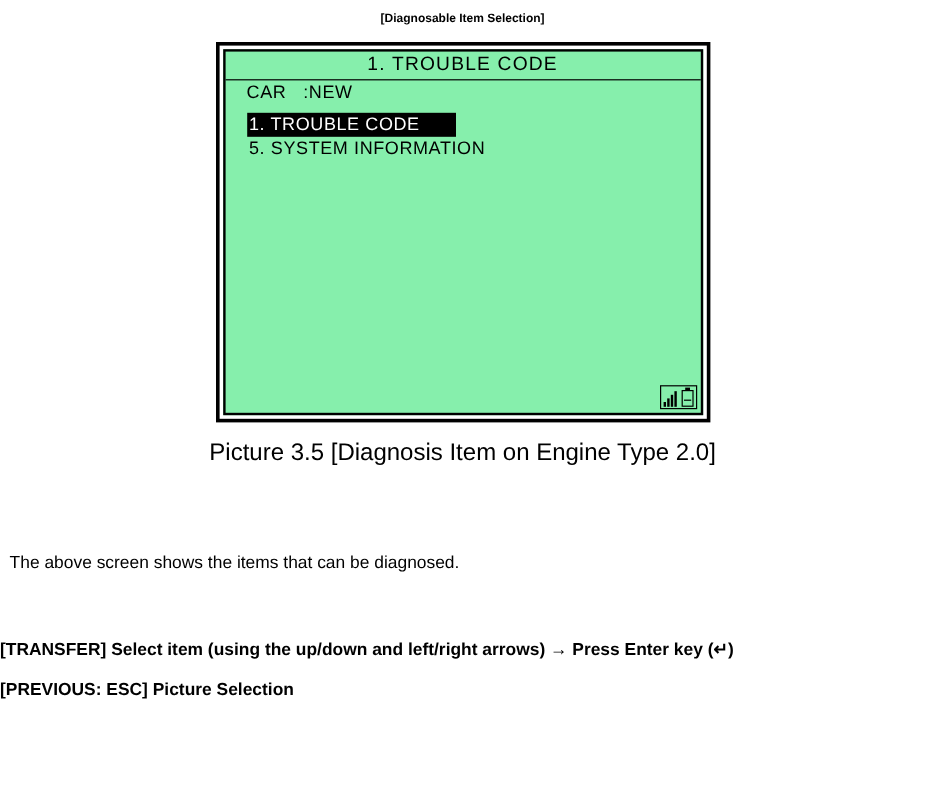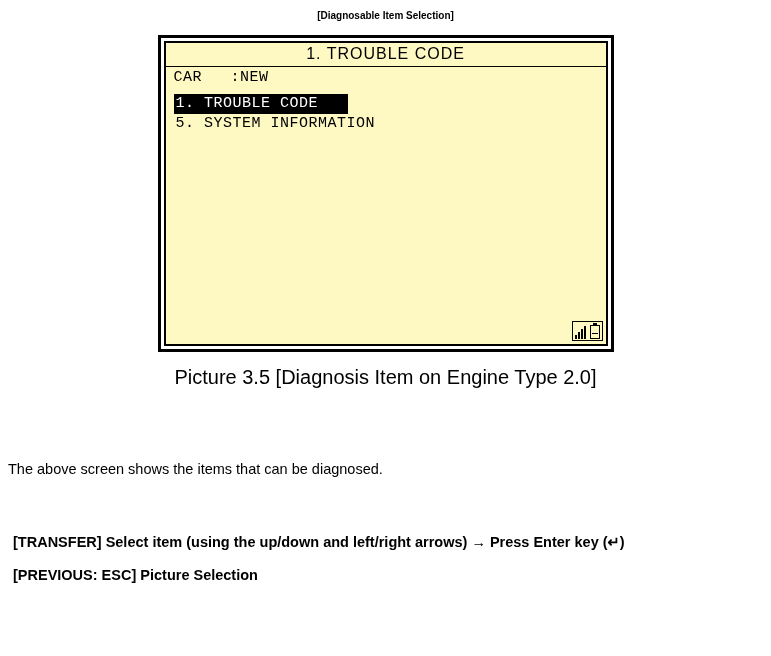--- a/index.html
+++ b/index.html
@@ -21,38 +21,37 @@
       justify-content: center;
       margin-bottom: 14px;
     }
     .screen-outer {
       border: 3px solid #000;
       padding: 3px;
       background: #fff;
     }
     .screen {
       border: 2px solid #000;
-      width: 444px;
+      width: 400px;
       height: 305px;
-      background: #fef9c3;
+      background: #86efac;
       position: relative;
       font-family: Arial, sans-serif;
     }
     .screen-header {
       border-bottom: 1px solid #000;
       text-align: center;
       font-size: 16px;
       letter-spacing: 1px;
       padding: 2px 0 3px 0;
     }
     .screen-body {
-      padding: 1px 0 0 8px;
+      padding: 1px 0 0 18px;
       font-size: 15px;
       letter-spacing: 0.5px;
-      font-family: Liberation Mono, monospace;
     }
     .screen-body div {
       line-height: 1.3;
     }
     .menu {
       margin-top: 6px;
       font-size: 15px;
       letter-spacing: 0.5px;
     }
     .menu-item {
@@ -121,21 +120,21 @@
       margin-bottom: 70px;
     }
     .para {
       font-size: 14.5px;
       margin: 16px 8px 45px 8px;
       line-height: 1.5;
     }
     .instruct {
       font-size: 14.5px;
       font-weight: bold;
-      margin: 0 13px;
+      margin: 0 0;
       line-height: 2.3;
       text-align: justify;
     }
   </style>
 </head>
 <body>
 
 <div class="page-title">[Diagnosable Item Selection]</div>
 
 <div class="screen-wrap">

